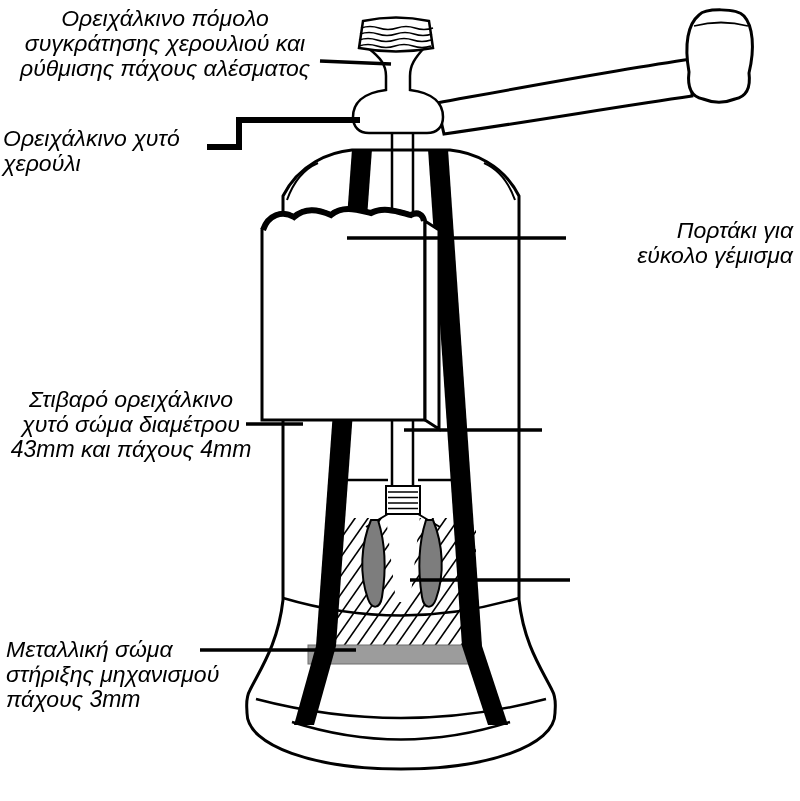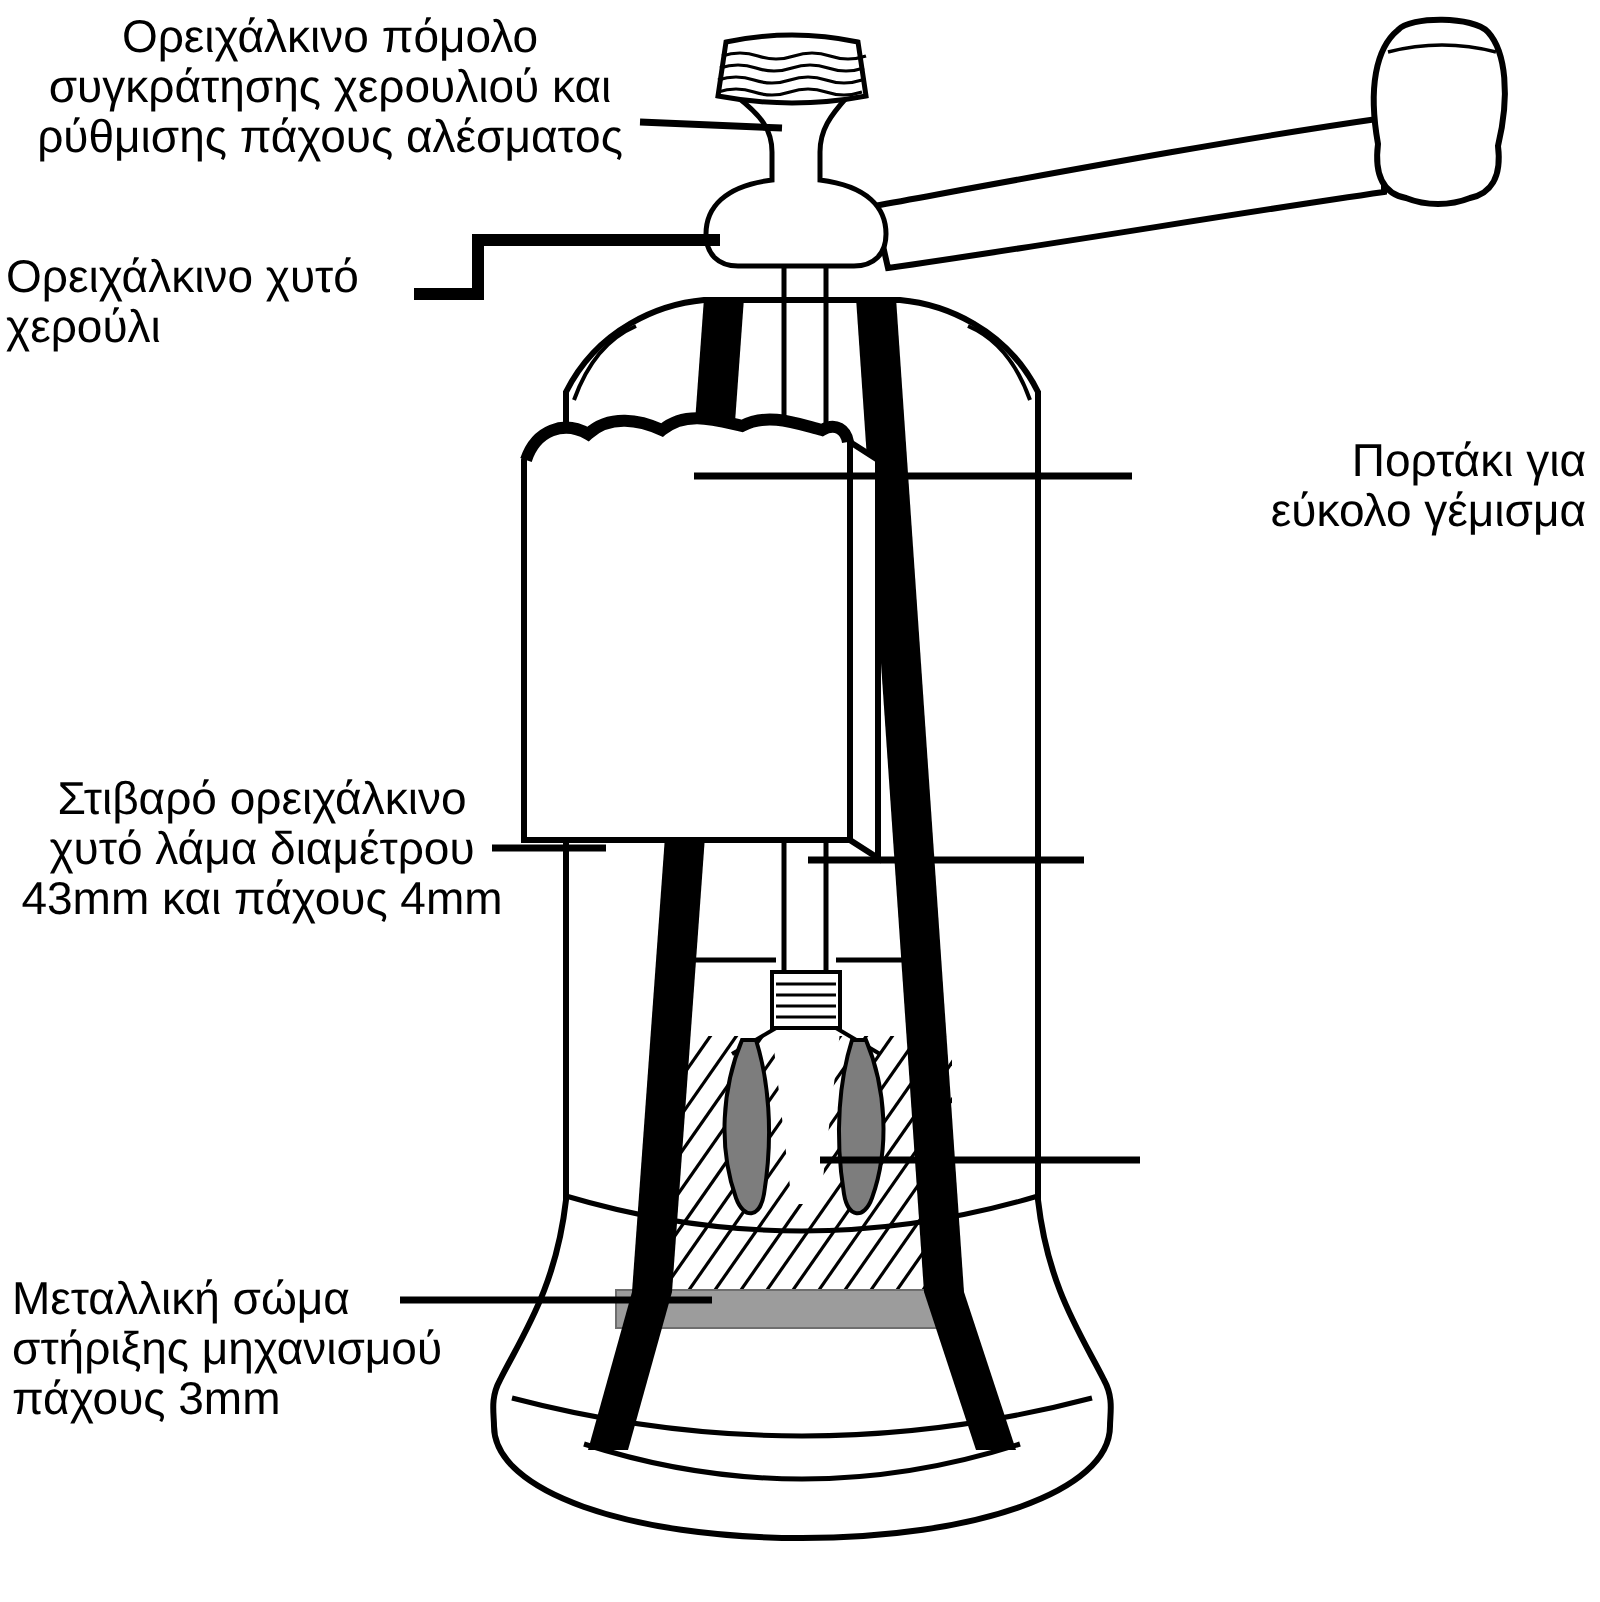--- a/index.html
+++ b/index.html
@@ -12,22 +12,22 @@
     font-family: "Liberation Sans", sans-serif;
   }
   .stage svg { position: absolute; left: 0; top: 0; }
   .label {
     position: absolute;
     color: #000;
     font-size: 23px;
     line-height: 25px;
     white-space: pre-line;
   }
-  .label.center { text-align: center; }
-  .label.left { text-align: left; }
+  .label.center { text-align: center; font-style: italic; }
+  .label.left { text-align: left; font-style: italic; }
 </style>
 </head>
 <body>
 
 <div class="stage">
 
   <svg width="800" height="801" viewBox="0 0 800 801">
 
     <g stroke="#000" fill="none">
       <path d="M283,196 C299,164 330,152 352,150 L450,150 C472,152 503,164 519,196
@@ -138,21 +138,21 @@
 συγκράτησης χερουλιού και
 ρύθμισης πάχους αλέσματος</div>
 
   <div class="label left" style="left:3px; top:126px; width:220px;">Ορειχάλκινο χυτό
 χερούλι</div>
 
   <div class="label center" style="left:565px; top:218px; width:228px;text-align:right;">Πορτάκι για
 εύκολο γέμισμα</div>
 
   <div class="label center" style="left:0px; top:387px; width:262px;">Στιβαρό ορειχάλκινο
-χυτό λάμα διαμέτρου
+χυτό σώμα διαμέτρου
 43mm και πάχους 4mm</div>
 
 
 
   <div class="label left" style="left:6px; top:637px; width:245px;">Μεταλλική σώμα
 στήριξης μηχανισμού
 πάχους 3mm</div>
 
 </div>
 

